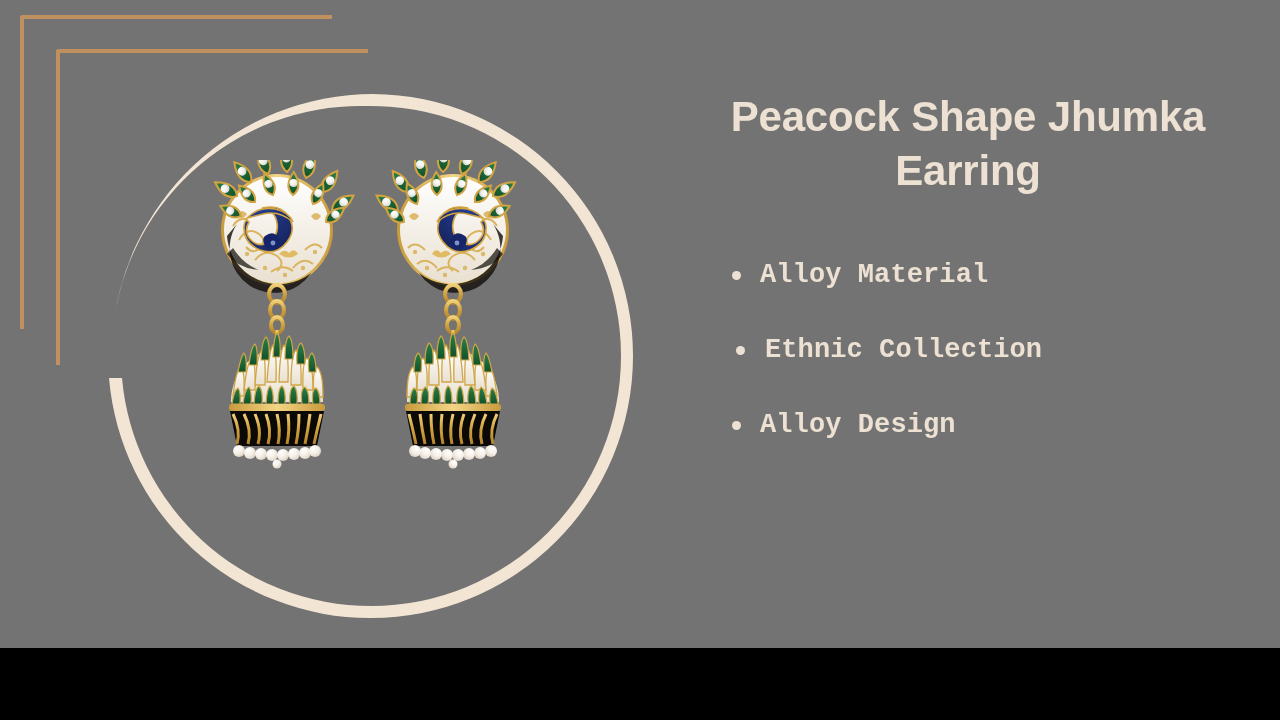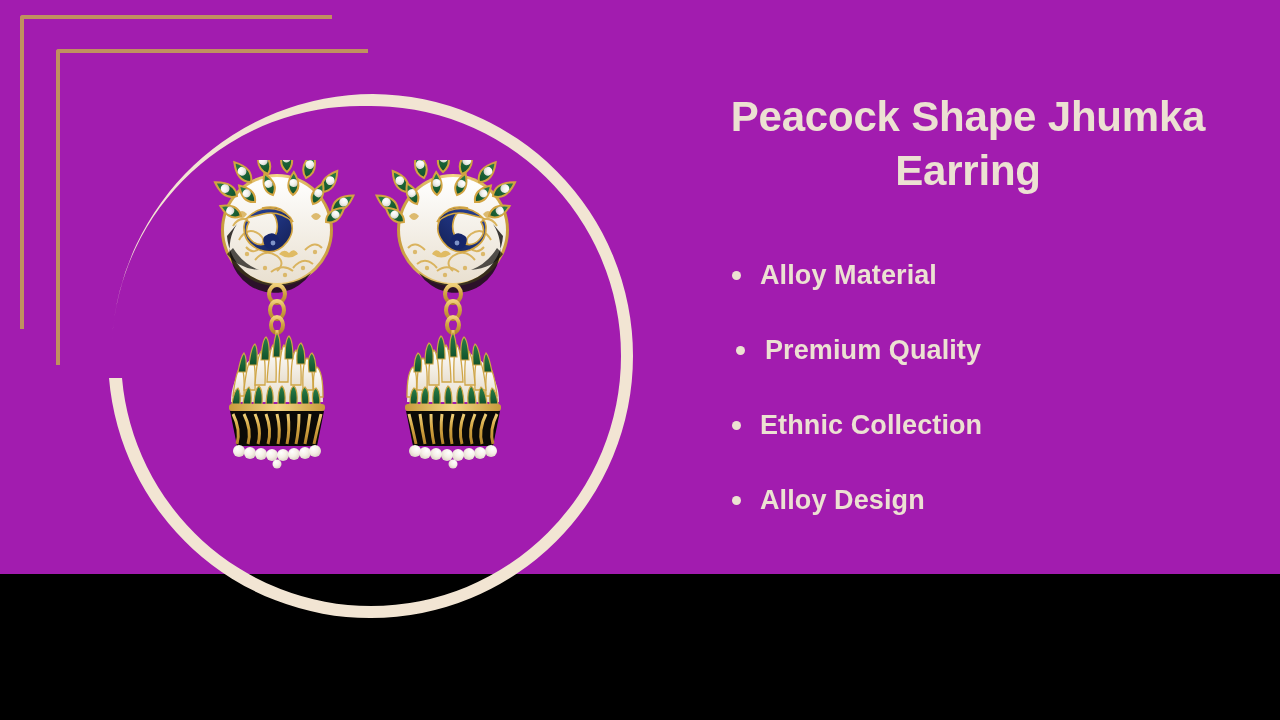--- a/index.html
+++ b/index.html
@@ -13,22 +13,22 @@
     height: 720px;
     overflow: hidden;
     font-family: "Liberation Sans", sans-serif;
     position: relative;
   }
 
   #stage {
     position: absolute;
     left: 0; top: 0;
     width: 1280px;
-    height: 574px;
-    background: #a21caf;
+    height: 648px;
+    background: #737373;
   }
 
   
   .bracket {
     position: absolute;
     border-style: solid;
     border-color: #c0905f;
     border-width: 4px 0 0 4px;
     border-top-left-radius: 3px;
     background: transparent;
@@ -82,20 +82,21 @@
     line-height: 1.28;
     text-align: center;
     letter-spacing: -0.2px;
     margin: 20px 22px 0 22px;
   }
 
   #features {
     list-style: none;
     margin: 60px 0 0 0;
     padding: 0 0 0 44px;
+    font-family: Liberation Mono, monospace;
   }
   #features li {
     position: relative;
     color: #ece1d2;
     font-size: 27px;
     font-weight: bold;
     letter-spacing: 0.1px;
     height: 75px;
     line-height: 34px;
     padding-left: 28px;
@@ -385,24 +386,20 @@
   <div id="panel">
     <h1 id="title">Peacock Shape Jhumka Earring</h1>
 
     <ul id="features">
       <li>
         <span class="dot"></span>
         <span class="txt">Alloy Material</span>
       </li>
       <li>
         <span class="dot"></span>
-        <span class="txt">Premium Quality</span>
-      </li>
-      <li>
-        <span class="dot"></span>
         <span class="txt">Ethnic Collection</span>
       </li>
       <li>
         <span class="dot"></span>
         <span class="txt">Alloy Design</span>
       </li>
     </ul>
   </div>
 
 </div>

